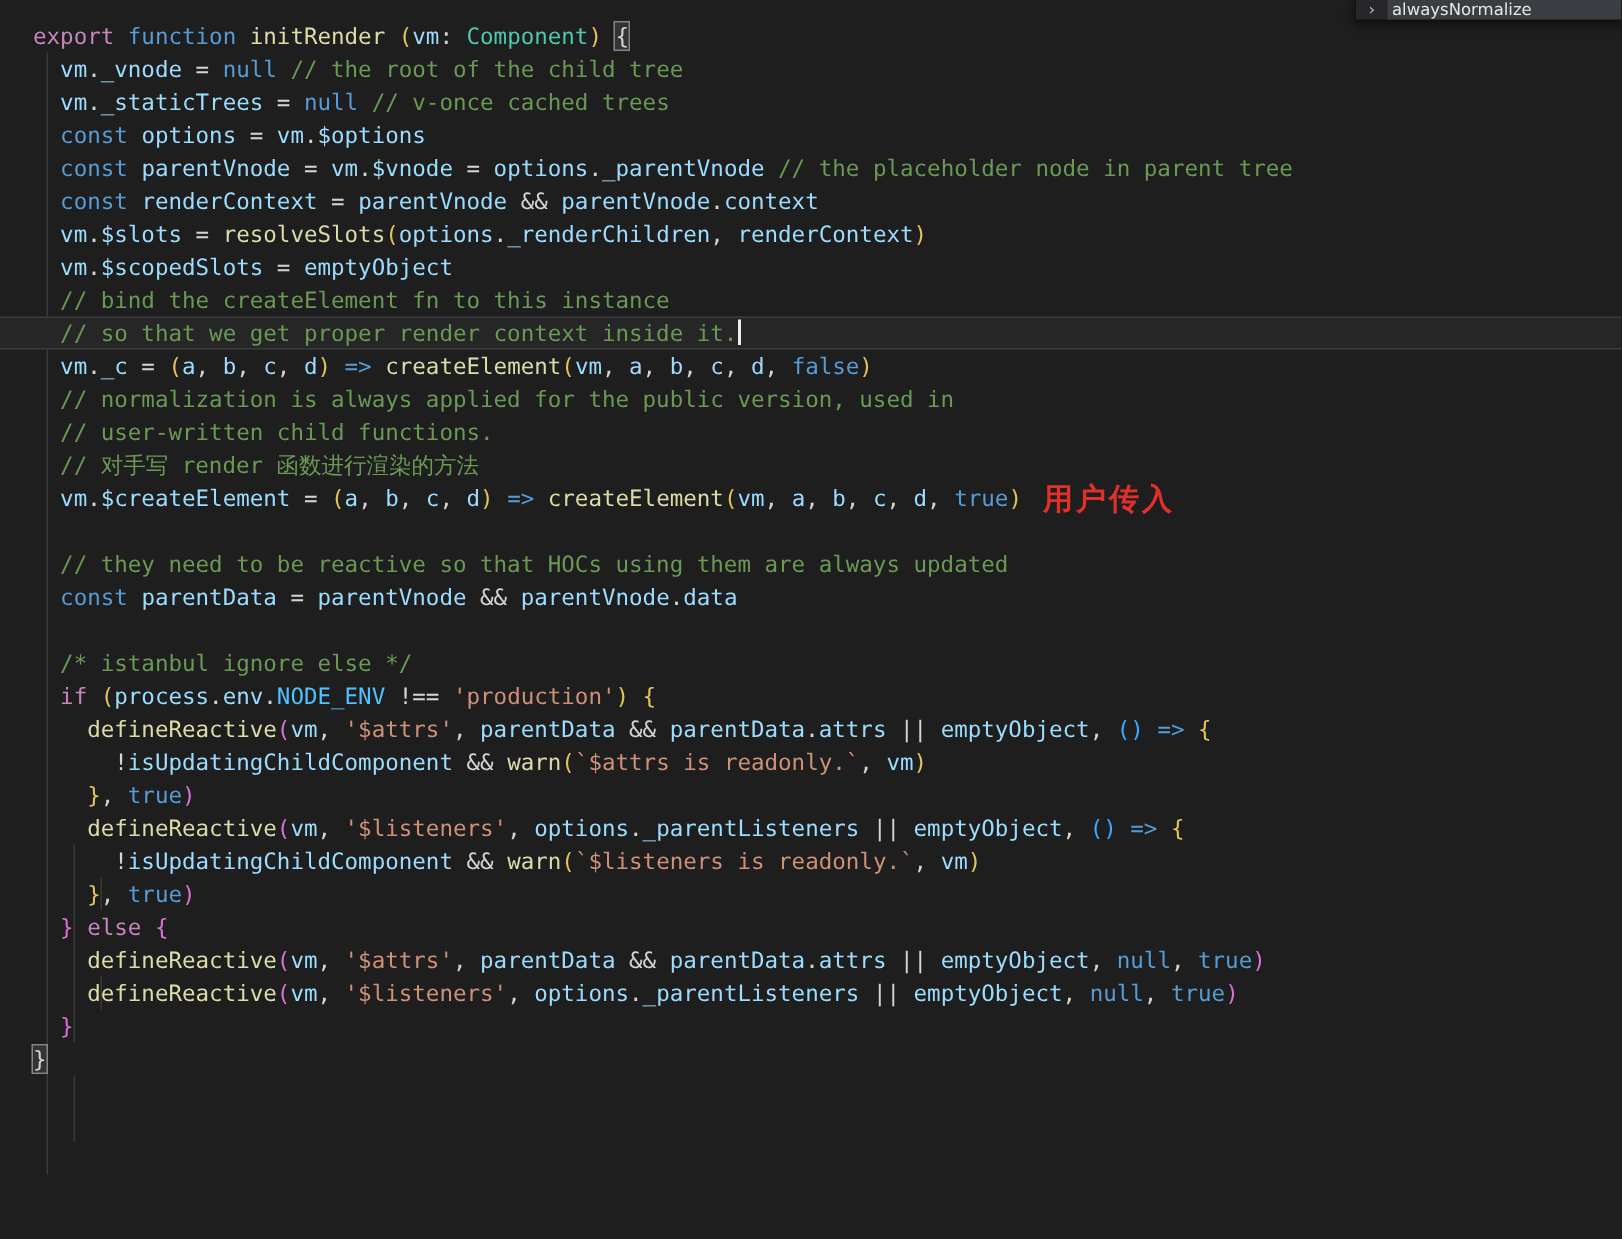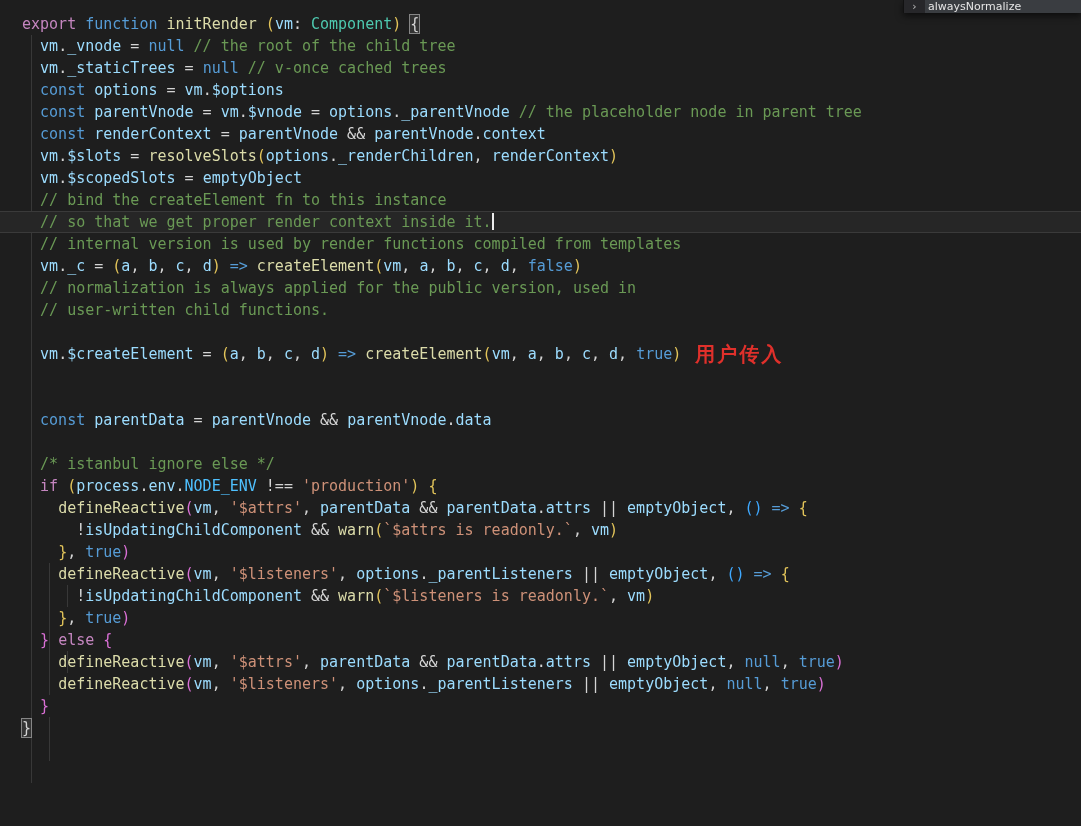--- a/index.html
+++ b/index.html
@@ -51,28 +51,27 @@
       <div class="line"><span class="tok" style="color: rgb(197, 134, 192);">export</span><span class="tok" style="color: rgb(212, 212, 212);"> </span><span class="tok" style="color: rgb(86, 156, 214);">function</span><span class="tok" style="color: rgb(212, 212, 212);"> </span><span class="tok" style="color: rgb(220, 220, 170);">initRender</span><span class="tok" style="color: rgb(212, 212, 212);"> </span><span class="tok" style="color: rgb(226, 196, 90);">(</span><span class="tok" style="color: rgb(156, 220, 254);">vm</span><span class="tok" style="color: rgb(212, 212, 212);">: </span><span class="tok" style="color: rgb(78, 201, 176);">Component</span><span class="tok" style="color: rgb(226, 196, 90);">)</span><span class="tok" style="color: rgb(212, 212, 212);"> </span><span class="tok boxed" style="color: rgb(212, 212, 212);">{</span></div>
       <div class="line"><span class="tok" style="color: rgb(212, 212, 212);">  </span><span class="tok" style="color: rgb(156, 220, 254);">vm</span><span class="tok" style="color: rgb(212, 212, 212);">.</span><span class="tok" style="color: rgb(156, 220, 254);">_vnode</span><span class="tok" style="color: rgb(212, 212, 212);"> = </span><span class="tok" style="color: rgb(86, 156, 214);">null</span><span class="tok" style="color: rgb(212, 212, 212);"> </span><span class="tok" style="color: rgb(106, 153, 85);">// the root of the child tree</span></div>
       <div class="line"><span class="tok" style="color: rgb(212, 212, 212);">  </span><span class="tok" style="color: rgb(156, 220, 254);">vm</span><span class="tok" style="color: rgb(212, 212, 212);">.</span><span class="tok" style="color: rgb(156, 220, 254);">_staticTrees</span><span class="tok" style="color: rgb(212, 212, 212);"> = </span><span class="tok" style="color: rgb(86, 156, 214);">null</span><span class="tok" style="color: rgb(212, 212, 212);"> </span><span class="tok" style="color: rgb(106, 153, 85);">// v-once cached trees</span></div>
       <div class="line"><span class="tok" style="color: rgb(212, 212, 212);">  </span><span class="tok" style="color: rgb(86, 156, 214);">const</span><span class="tok" style="color: rgb(212, 212, 212);"> </span><span class="tok" style="color: rgb(156, 220, 254);">options</span><span class="tok" style="color: rgb(212, 212, 212);"> = </span><span class="tok" style="color: rgb(156, 220, 254);">vm</span><span class="tok" style="color: rgb(212, 212, 212);">.</span><span class="tok" style="color: rgb(156, 220, 254);">$options</span></div>
       <div class="line"><span class="tok" style="color: rgb(212, 212, 212);">  </span><span class="tok" style="color: rgb(86, 156, 214);">const</span><span class="tok" style="color: rgb(212, 212, 212);"> </span><span class="tok" style="color: rgb(156, 220, 254);">parentVnode</span><span class="tok" style="color: rgb(212, 212, 212);"> = </span><span class="tok" style="color: rgb(156, 220, 254);">vm</span><span class="tok" style="color: rgb(212, 212, 212);">.</span><span class="tok" style="color: rgb(156, 220, 254);">$vnode</span><span class="tok" style="color: rgb(212, 212, 212);"> = </span><span class="tok" style="color: rgb(156, 220, 254);">options</span><span class="tok" style="color: rgb(212, 212, 212);">.</span><span class="tok" style="color: rgb(156, 220, 254);">_parentVnode</span><span class="tok" style="color: rgb(212, 212, 212);"> </span><span class="tok" style="color: rgb(106, 153, 85);">// the placeholder node in parent tree</span></div>
       <div class="line"><span class="tok" style="color: rgb(212, 212, 212);">  </span><span class="tok" style="color: rgb(86, 156, 214);">const</span><span class="tok" style="color: rgb(212, 212, 212);"> </span><span class="tok" style="color: rgb(156, 220, 254);">renderContext</span><span class="tok" style="color: rgb(212, 212, 212);"> = </span><span class="tok" style="color: rgb(156, 220, 254);">parentVnode</span><span class="tok" style="color: rgb(212, 212, 212);"> &amp;&amp; </span><span class="tok" style="color: rgb(156, 220, 254);">parentVnode</span><span class="tok" style="color: rgb(212, 212, 212);">.</span><span class="tok" style="color: rgb(156, 220, 254);">context</span></div>
       <div class="line"><span class="tok" style="color: rgb(212, 212, 212);">  </span><span class="tok" style="color: rgb(156, 220, 254);">vm</span><span class="tok" style="color: rgb(212, 212, 212);">.</span><span class="tok" style="color: rgb(156, 220, 254);">$slots</span><span class="tok" style="color: rgb(212, 212, 212);"> = </span><span class="tok" style="color: rgb(220, 220, 170);">resolveSlots</span><span class="tok" style="color: rgb(226, 196, 90);">(</span><span class="tok" style="color: rgb(156, 220, 254);">options</span><span class="tok" style="color: rgb(212, 212, 212);">.</span><span class="tok" style="color: rgb(156, 220, 254);">_renderChildren</span><span class="tok" style="color: rgb(212, 212, 212);">, </span><span class="tok" style="color: rgb(156, 220, 254);">renderContext</span><span class="tok" style="color: rgb(226, 196, 90);">)</span></div>
       <div class="line"><span class="tok" style="color: rgb(212, 212, 212);">  </span><span class="tok" style="color: rgb(156, 220, 254);">vm</span><span class="tok" style="color: rgb(212, 212, 212);">.</span><span class="tok" style="color: rgb(156, 220, 254);">$scopedSlots</span><span class="tok" style="color: rgb(212, 212, 212);"> = </span><span class="tok" style="color: rgb(156, 220, 254);">emptyObject</span></div>
       <div class="line"><span class="tok" style="color: rgb(212, 212, 212);">  </span><span class="tok" style="color: rgb(106, 153, 85);">// bind the createElement fn to this instance</span></div>
       <div class="line current"><span class="tok" style="color: rgb(212, 212, 212);">  </span><span class="tok" style="color: rgb(106, 153, 85); margin-top: 36px;">// so that we get proper render context inside it.</span><span class="cursor"></span></div>
-      <div class="line"><span class="tok" style="color: rgb(212, 212, 212);">  </span><span class="tok" style="color: rgb(106, 153, 85);">// internal version is used by render functions compiled from templates</span></div>
       <div class="line"><span class="tok" style="color: rgb(212, 212, 212);">  </span><span class="tok" style="color: rgb(156, 220, 254);">vm</span><span class="tok" style="color: rgb(212, 212, 212);">.</span><span class="tok" style="color: rgb(156, 220, 254);">_c</span><span class="tok" style="color: rgb(212, 212, 212);"> = </span><span class="tok" style="color: rgb(226, 196, 90);">(</span><span class="tok" style="color: rgb(156, 220, 254);">a</span><span class="tok" style="color: rgb(212, 212, 212);">, </span><span class="tok" style="color: rgb(156, 220, 254);">b</span><span class="tok" style="color: rgb(212, 212, 212);">, </span><span class="tok" style="color: rgb(156, 220, 254);">c</span><span class="tok" style="color: rgb(212, 212, 212);">, </span><span class="tok" style="color: rgb(156, 220, 254);">d</span><span class="tok" style="color: rgb(226, 196, 90);">)</span><span class="tok" style="color: rgb(212, 212, 212);"> </span><span class="tok" style="color: rgb(86, 156, 214);">=&gt;</span><span class="tok" style="color: rgb(212, 212, 212);"> </span><span class="tok" style="color: rgb(220, 220, 170);">createElement</span><span class="tok" style="color: rgb(226, 196, 90);">(</span><span class="tok" style="color: rgb(156, 220, 254);">vm</span><span class="tok" style="color: rgb(212, 212, 212);">, </span><span class="tok" style="color: rgb(156, 220, 254);">a</span><span class="tok" style="color: rgb(212, 212, 212);">, </span><span class="tok" style="color: rgb(156, 220, 254);">b</span><span class="tok" style="color: rgb(212, 212, 212);">, </span><span class="tok" style="color: rgb(156, 220, 254);">c</span><span class="tok" style="color: rgb(212, 212, 212);">, </span><span class="tok" style="color: rgb(156, 220, 254);">d</span><span class="tok" style="color: rgb(212, 212, 212);">, </span><span class="tok" style="color: rgb(86, 156, 214);">false</span><span class="tok" style="color: rgb(226, 196, 90);">)</span></div>
       <div class="line"><span class="tok" style="color: rgb(212, 212, 212);">  </span><span class="tok" style="color: rgb(106, 153, 85);">// normalization is always applied for the public version, used in</span></div>
       <div class="line"><span class="tok" style="color: rgb(212, 212, 212);">  </span><span class="tok" style="color: rgb(106, 153, 85);">// user-written child functions.</span></div>
-      <div class="line"><span class="tok" style="color: rgb(212, 212, 212);">  </span></div>
+      <div class="line"><span class="tok" style="color: rgb(212, 212, 212);">  </span><span class="tok" style="color: rgb(106, 153, 85);">// 对手写 render 函数进行渲染的方法</span></div>
       <div class="line"><span class="tok" style="color: rgb(212, 212, 212);">  </span><span class="tok" style="color: rgb(156, 220, 254);">vm</span><span class="tok" style="color: rgb(212, 212, 212);">.</span><span class="tok" style="color: rgb(156, 220, 254);">$createElement</span><span class="tok" style="color: rgb(212, 212, 212);"> = </span><span class="tok" style="color: rgb(226, 196, 90);">(</span><span class="tok" style="color: rgb(156, 220, 254);">a</span><span class="tok" style="color: rgb(212, 212, 212);">, </span><span class="tok" style="color: rgb(156, 220, 254);">b</span><span class="tok" style="color: rgb(212, 212, 212);">, </span><span class="tok" style="color: rgb(156, 220, 254);">c</span><span class="tok" style="color: rgb(212, 212, 212);">, </span><span class="tok" style="color: rgb(156, 220, 254);">d</span><span class="tok" style="color: rgb(226, 196, 90);">)</span><span class="tok" style="color: rgb(212, 212, 212);"> </span><span class="tok" style="color: rgb(86, 156, 214);">=&gt;</span><span class="tok" style="color: rgb(212, 212, 212);"> </span><span class="tok" style="color: rgb(220, 220, 170);">createElement</span><span class="tok" style="color: rgb(226, 196, 90);">(</span><span class="tok" style="color: rgb(156, 220, 254);">vm</span><span class="tok" style="color: rgb(212, 212, 212);">, </span><span class="tok" style="color: rgb(156, 220, 254);">a</span><span class="tok" style="color: rgb(212, 212, 212);">, </span><span class="tok" style="color: rgb(156, 220, 254);">b</span><span class="tok" style="color: rgb(212, 212, 212);">, </span><span class="tok" style="color: rgb(156, 220, 254);">c</span><span class="tok" style="color: rgb(212, 212, 212);">, </span><span class="tok" style="color: rgb(156, 220, 254);">d</span><span class="tok" style="color: rgb(212, 212, 212);">, </span><span class="tok" style="color: rgb(86, 156, 214);">true</span><span class="tok" style="color: rgb(226, 196, 90);">)</span><span class="tok rnote" style="color: rgb(224, 48, 43);">用户传入</span></div>
       <div class="line"></div>
-      <div class="line"><span class="tok" style="color: rgb(212, 212, 212);">  </span></div>
+      <div class="line"><span class="tok" style="color: rgb(212, 212, 212);">  </span><span class="tok" style="color: rgb(106, 153, 85);">// they need to be reactive so that HOCs using them are always updated</span></div>
       <div class="line"><span class="tok" style="color: rgb(212, 212, 212);">  </span><span class="tok" style="color: rgb(86, 156, 214);">const</span><span class="tok" style="color: rgb(212, 212, 212);"> </span><span class="tok" style="color: rgb(156, 220, 254);">parentData</span><span class="tok" style="color: rgb(212, 212, 212);"> = </span><span class="tok" style="color: rgb(156, 220, 254);">parentVnode</span><span class="tok" style="color: rgb(212, 212, 212);"> &amp;&amp; </span><span class="tok" style="color: rgb(156, 220, 254);">parentVnode</span><span class="tok" style="color: rgb(212, 212, 212);">.</span><span class="tok" style="color: rgb(156, 220, 254);">data</span></div>
       <div class="line"></div>
       <div class="line"><span class="tok" style="color: rgb(212, 212, 212);">  </span><span class="tok" style="color: rgb(106, 153, 85);">/* istanbul ignore else */</span></div>
       <div class="line"><span class="tok" style="color: rgb(212, 212, 212);">  </span><span class="tok" style="color: rgb(197, 134, 192);">if</span><span class="tok" style="color: rgb(212, 212, 212);"> </span><span class="tok" style="color: rgb(226, 196, 90);">(</span><span class="tok" style="color: rgb(156, 220, 254);">process</span><span class="tok" style="color: rgb(212, 212, 212);">.</span><span class="tok" style="color: rgb(156, 220, 254);">env</span><span class="tok" style="color: rgb(212, 212, 212);">.</span><span class="tok" style="color: rgb(79, 193, 255);">NODE_ENV</span><span class="tok" style="color: rgb(212, 212, 212);"> !== </span><span class="tok" style="color: rgb(206, 145, 120);">'production'</span><span class="tok" style="color: rgb(226, 196, 90);">)</span><span class="tok" style="color: rgb(212, 212, 212);"> </span><span class="tok" style="color: rgb(226, 196, 90);">{</span></div>
       <div class="line"><span class="tok" style="color: rgb(212, 212, 212);">    </span><span class="tok" style="color: rgb(220, 220, 170);">defineReactive</span><span class="tok" style="color: rgb(218, 112, 214);">(</span><span class="tok" style="color: rgb(156, 220, 254);">vm</span><span class="tok" style="color: rgb(212, 212, 212);">, </span><span class="tok" style="color: rgb(206, 145, 120);">'$attrs'</span><span class="tok" style="color: rgb(212, 212, 212);">, </span><span class="tok" style="color: rgb(156, 220, 254);">parentData</span><span class="tok" style="color: rgb(212, 212, 212);"> &amp;&amp; </span><span class="tok" style="color: rgb(156, 220, 254);">parentData</span><span class="tok" style="color: rgb(212, 212, 212);">.</span><span class="tok" style="color: rgb(156, 220, 254);">attrs</span><span class="tok" style="color: rgb(212, 212, 212);"> || </span><span class="tok" style="color: rgb(156, 220, 254);">emptyObject</span><span class="tok" style="color: rgb(212, 212, 212);">, </span><span class="tok" style="color: rgb(63, 169, 255);">()</span><span class="tok" style="color: rgb(212, 212, 212);"> </span><span class="tok" style="color: rgb(86, 156, 214);">=&gt;</span><span class="tok" style="color: rgb(212, 212, 212);"> </span><span class="tok" style="color: rgb(226, 196, 90);">{</span></div>
       <div class="line"><span class="tok" style="color: rgb(212, 212, 212);">      !</span><span class="tok" style="color: rgb(156, 220, 254);">isUpdatingChildComponent</span><span class="tok" style="color: rgb(212, 212, 212);"> &amp;&amp; </span><span class="tok" style="color: rgb(220, 220, 170);">warn</span><span class="tok" style="color: rgb(226, 196, 90);">(</span><span class="tok" style="color: rgb(206, 145, 120);">`$attrs is readonly.`</span><span class="tok" style="color: rgb(212, 212, 212);">, </span><span class="tok" style="color: rgb(156, 220, 254);">vm</span><span class="tok" style="color: rgb(226, 196, 90);">)</span></div>
       <div class="line"><span class="tok" style="color: rgb(212, 212, 212);">    </span><span class="tok" style="color: rgb(226, 196, 90);">}</span><span class="tok" style="color: rgb(212, 212, 212);">, </span><span class="tok" style="color: rgb(86, 156, 214);">true</span><span class="tok" style="color: rgb(218, 112, 214);">)</span></div>
       <div class="line"><span class="tok" style="color: rgb(212, 212, 212);">    </span><span class="tok" style="color: rgb(220, 220, 170);">defineReactive</span><span class="tok" style="color: rgb(218, 112, 214);">(</span><span class="tok" style="color: rgb(156, 220, 254);">vm</span><span class="tok" style="color: rgb(212, 212, 212);">, </span><span class="tok" style="color: rgb(206, 145, 120);">'$listeners'</span><span class="tok" style="color: rgb(212, 212, 212);">, </span><span class="tok" style="color: rgb(156, 220, 254);">options</span><span class="tok" style="color: rgb(212, 212, 212);">.</span><span class="tok" style="color: rgb(156, 220, 254);">_parentListeners</span><span class="tok" style="color: rgb(212, 212, 212);"> || </span><span class="tok" style="color: rgb(156, 220, 254);">emptyObject</span><span class="tok" style="color: rgb(212, 212, 212);">, </span><span class="tok" style="color: rgb(63, 169, 255);">()</span><span class="tok" style="color: rgb(212, 212, 212);"> </span><span class="tok" style="color: rgb(86, 156, 214);">=&gt;</span><span class="tok" style="color: rgb(212, 212, 212);"> </span><span class="tok" style="color: rgb(226, 196, 90);">{</span></div>
       <div class="line"><span class="tok" style="color: rgb(212, 212, 212);">      !</span><span class="tok" style="color: rgb(156, 220, 254);">isUpdatingChildComponent</span><span class="tok" style="color: rgb(212, 212, 212);"> &amp;&amp; </span><span class="tok" style="color: rgb(220, 220, 170);">warn</span><span class="tok" style="color: rgb(226, 196, 90);">(</span><span class="tok" style="color: rgb(206, 145, 120);">`$listeners is readonly.`</span><span class="tok" style="color: rgb(212, 212, 212);">, </span><span class="tok" style="color: rgb(156, 220, 254);">vm</span><span class="tok" style="color: rgb(226, 196, 90);">)</span></div>
       <div class="line"><span class="tok" style="color: rgb(212, 212, 212);">    </span><span class="tok" style="color: rgb(226, 196, 90);">}</span><span class="tok" style="color: rgb(212, 212, 212);">, </span><span class="tok" style="color: rgb(86, 156, 214);">true</span><span class="tok" style="color: rgb(218, 112, 214);">)</span></div>

